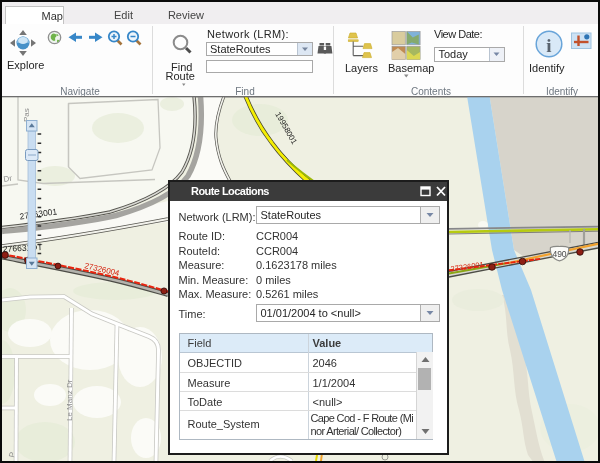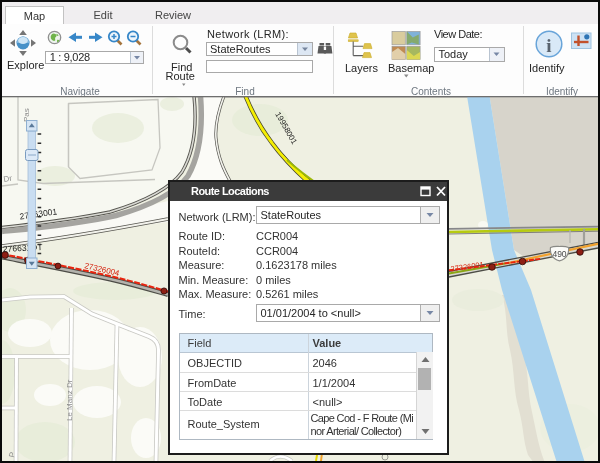--- a/index.html
+++ b/index.html
@@ -1,17 +1,17 @@
 <!DOCTYPE html>
 <html><head><meta charset="utf-8"><style>
 html,body{margin:0;padding:0}
 body{width:600px;height:463px;position:relative;font-family:"Liberation Sans",sans-serif;background:#0a0a0a;overflow:hidden}
 .abs{position:absolute}
 #tabstrip{left:2px;top:2px;width:596px;height:22px;background:#f0eef0}
-.tab{position:absolute;top:4px;height:18px;line-height:18px;font-size:11px;color:#444;text-align:center}
+.tab{position:absolute;top:4px;height:18px;line-height:18px;font-size:11px;color:#444;text-align:right}
 #tabMap{left:3px;width:57px;background:#fff;border:1px solid #c2c2c2;border-bottom:none;color:#333}
 #ribbon{left:2px;top:24px;width:596px;height:72px;background:#fdfdfd;border-bottom:1px solid #d0d0d0}
 .glabel{position:absolute;top:62px;font-size:10px;color:#6e7780;text-align:center}
 .gdiv{position:absolute;top:2px;height:68px;width:1px;background:#dcdcdc}
 .rtext{position:absolute;font-size:11px;color:#262626}
 .combo{position:absolute;background:#fff;border:1px solid #a9a9a9;font-size:11px;color:#262626}
 .combo .ar{position:absolute;right:0;top:0;bottom:0;border-left:1px solid #b9c4d1;background:#eef2f8}
 #panel{left:168px;top:180px;width:281px;height:275px;background:#fff;border:2px solid #1c1c1c;box-sizing:border-box}
 #ptitle{position:absolute;left:0;top:0;right:0;height:19px;background:#3b3b3b;color:#fff;font-size:11px;font-weight:bold;line-height:19px;padding-left:21px;letter-spacing:-0.55px}
 .prow{position:absolute;font-size:11px;color:#333;white-space:nowrap}
@@ -113,26 +113,20 @@
 
   <div class="rtext" style="left:5px;top:34.5px">Explore</div>
   <div class="rtext" style="left:169px;top:36.5px">Find</div>
   <div class="rtext" style="left:163.5px;top:46px">Route</div>
   <div class="rtext" style="left:205px;top:4px;letter-spacing:0.35px">Network (LRM):</div>
   <div class="rtext" style="left:432px;top:4px;letter-spacing:-0.5px">View Date:</div>
   <div class="rtext" style="left:343px;top:37.5px">Layers</div>
   <div class="rtext" style="left:386px;top:37.5px">Basemap</div>
   <div class="rtext" style="left:527px;top:37.5px">Identify</div>
 
-  <div class="combo" style="left:42.7px;top:26.7px;width:97.8px;height:11px;line-height:11px">
-    <span style="position:absolute;left:4px;top:0;letter-spacing:-0.3px">1 : 9,028</span>
-    <div class="ar" style="width:12.5px;background:#eef1f7"><svg width="12" height="11">
-          <path d="M3,4 l3,3.4 3,-3.4Z" fill="#7787a5"></path>
-        </svg></div>
-  </div>
 
   <div class="combo" style="left:204px;top:17.5px;width:105px;height:12.5px;line-height:12.5px">
     <span style="position:absolute;left:3px;top:0">StateRoutes</span>
     <div class="ar" style="width:14.5px;background:#dde7f3"><svg width="14" height="12">
           <path d="M4,4.5 l3,3.4 3,-3.4Z" fill="#76869e"></path>
         </svg></div>
   </div>
 
   <div class="combo" style="left:204px;top:35.5px;width:105px;height:11.5px"></div>
 
@@ -320,21 +314,21 @@
   <div class="abs" style="left:8.5px;top:151px;width:252.5px;height:105px;border:1px solid #aeb8c2;background:#fff">
     <div class="abs" style="left:0;top:0;width:252.5px;height:18px;background:#dcebf8;border-bottom:1px solid #b9c6d3"></div>
     <div class="prow" style="left:8px;top:3px;font-weight:normal;color:#3c3c3c">Field</div>
     <div class="prow" style="left:133px;top:3px;font-weight:bold;color:#3c3c3c">Value</div>
     <div class="abs" style="left:128.5px;top:0;width:1px;height:105px;background:#ccd4dc"></div>
     <div class="abs" style="left:0;top:37.8px;width:236px;height:1px;background:#dcdcdc"></div>
     <div class="abs" style="left:0;top:57.1px;width:236px;height:1px;background:#dcdcdc"></div>
     <div class="abs" style="left:0;top:76.4px;width:236px;height:1px;background:#dcdcdc"></div>
     <div class="prow" style="left:8px;top:23px">OBJECTID</div>
       <div class="prow" style="left:133px;top:23px">2046</div>
-    <div class="prow" style="left:8px;top:42.5px">FromDate</div>
+    <div class="prow" style="left:8px;top:42.5px">Measure</div>
       <div class="prow" style="left:133px;top:42.5px">1/1/2004</div>
     <div class="prow" style="left:8px;top:61.5px">ToDate</div>
       <div class="prow" style="left:133px;top:61.5px">&lt;null&gt;</div>
     <div class="prow" style="left:8px;top:84px">Route_System</div>
     <div class="prow" style="left:131px;top:78px;line-height:12.8px;letter-spacing:-0.65px">Cape Cod - F Route (Mi<br>nor Arterial/ Collector)</div>
 
     <div class="abs" style="left:236px;top:18.2px;width:16.5px;height:86.8px;background:#f2f2f2;border-left:1px solid #d5d5d5">
       <svg class="abs" style="left:3px;top:3px" width="11" height="9">
           <path d="M1.5,7 l4,-5 4,5Z" fill="#707070"></path>
         </svg>

